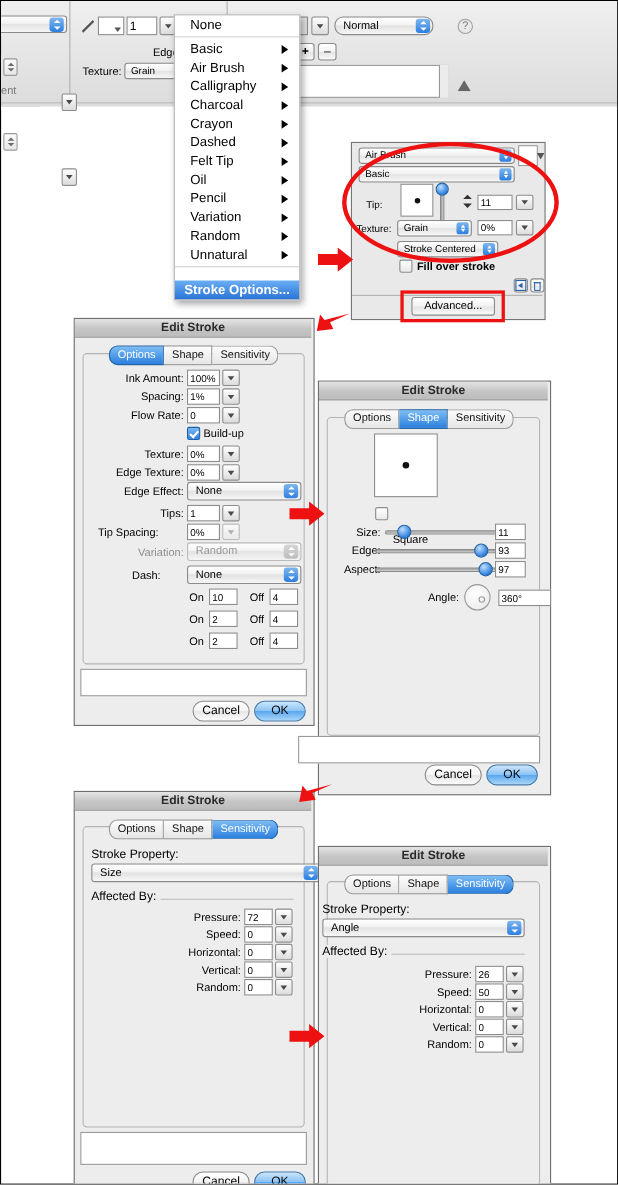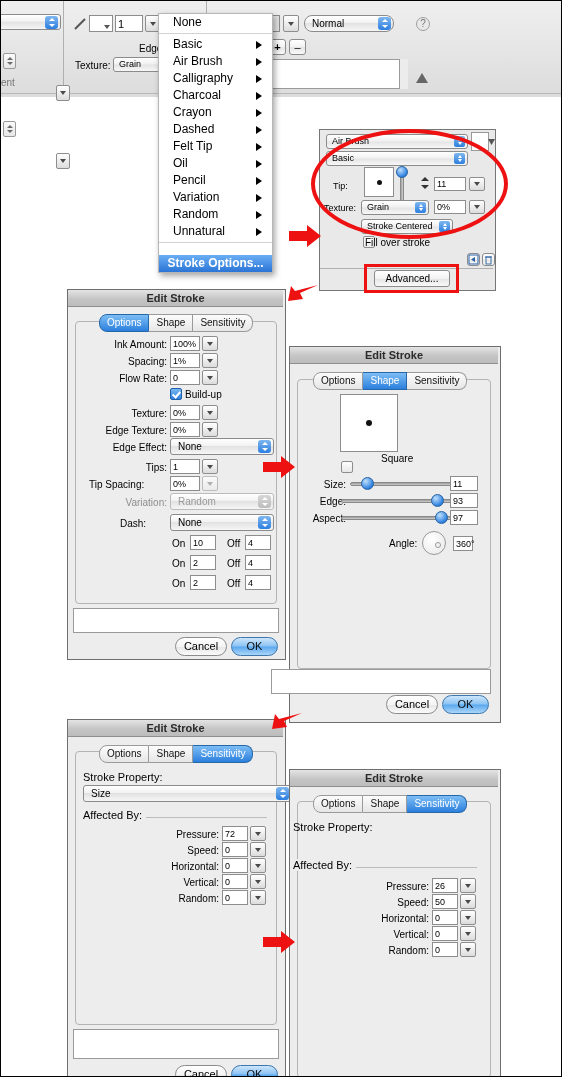--- a/index.html
+++ b/index.html
@@ -328,21 +328,21 @@
     <span>Grain</span><span class="arrows"></span>
   </div>
   <div class="tfield" style="position:absolute;left:433px;top:199px;width:32px;height:14px;line-height:13px;">0%</div>
   <div class="smallpop" style="position:absolute;left:468px;top:199px;width:16px;height:14px;"></div>
 
   <div class="popup2" style="position:absolute;left:360px;top:218px;width:92px;">
     <span>Stroke Centered</span><span class="arrows"></span>
   </div>
 
   <div class="cbox" style="position:absolute;left:362px;top:235px;"></div>
-  <div class="lbl" style="position:absolute;left:364px;top:236px;">Fill over stroke</div>
+  <div class="lbl" style="position:absolute;left:378px;top:236px;font-weight:bold;">Fill over stroke</div>
 
   <div class="sqbtn" style="position:absolute;left:466px;top:252px;width:13px;height:13px;">
     <svg width="11" height="11" viewBox="0 0 11 11">
       <rect x="1" y="1" width="9" height="9" fill="none" stroke="#2860a8"></rect>
       <polygon points="3,5.5 7,3 7,8" fill="#2860a8"></polygon>
     </svg>
   </div>
   <div class="sqbtn" style="position:absolute;left:481px;top:252px;width:13px;height:13px;">
     <svg width="11" height="11" viewBox="0 0 11 11">
       <rect x="3" y="3" width="5" height="7" fill="none" stroke="#3b6fa8"></rect>
@@ -445,21 +445,21 @@
     <div class="tab"><span>Options</span></div>
     <div class="tab active"><span>Shape</span></div>
     <div class="tab"><span>Sensitivity</span></div>
   </div>
 
   <div class="tipbox" style="position:absolute;left:339px;top:393px;width:58px;height:58px;">
     <div class="tipdot" style="width:6px;height:6px;margin-left:-3px;margin-top:-3px;"></div>
   </div>
 
   <div class="cbox" style="position:absolute;left:340px;top:460px;"></div>
-  <div class="lbl" style="position:absolute;left:356px;top:452px;margin-left:24px;">Square</div>
+  <div class="lbl" style="position:absolute;left:356px;top:485px;">Square</div>
 
   <div class="lbl" style="position:absolute;left:305px;top:478px;width:40px;text-align:right;">Size:</div>
   <div class="slider" style="left:349px;top:476px;width:108px;">
     <div class="track"></div>
     <div class="knob" style="left:11px;"></div>
   </div>
   <div class="tfield" style="position:absolute;left:449px;top:475px;width:28px;height:15px;line-height:14px;">11</div>
 
   <div class="lbl" style="position:absolute;left:305px;top:495px;width:40px;text-align:right;">Edge:</div>
   <div class="slider" style="left:340px;top:493px;width:117px;">
@@ -470,21 +470,21 @@
 
   <div class="lbl" style="position:absolute;left:298px;top:512px;width:47px;text-align:right;">Aspect:</div>
   <div class="slider" style="left:340px;top:510px;width:117px;">
     <div class="track"></div>
     <div class="knob" style="left:94px;"></div>
   </div>
   <div class="tfield" style="position:absolute;left:449px;top:509px;width:28px;height:15px;line-height:14px;">97</div>
 
   <div class="lbl" style="position:absolute;left:388px;top:537px;">Angle:</div>
   <div class="anglewell" style="position:absolute;left:421px;top:530px;"></div>
-  <div class="tfield" style="position:absolute;left:452px;top:535px;width:20px;height:15px;line-height:14px;">360°</div>
+  <div class="tfield" style="position:absolute;left:452px;top:535px;width:48px;height:15px;line-height:14px;">360°</div>
 
   <div class="whitearea" style="position:absolute;left:270px;top:668px;width:220px;height:25px;"></div>
   <div class="pbtn" style="position:absolute;left:385px;top:694px;width:52px;">Cancel</div>
   <div class="pbtn def" style="position:absolute;left:441px;top:694px;width:47px;">OK</div>
 
   <div class="panel bevel" style="left:66px;top:718px;width:217px;height:359px;background:#ededed;border:1px solid #6e6e6e;"></div>
   <div class="titlebar" style="position:absolute;left:67px;top:719px;width:215px;">
     <span>Edit Stroke</span>
   </div>
 
@@ -535,20 +535,23 @@
 
   <div class="groupbox" style="left:296px;top:800px;width:194px;height:277px;"></div>
 
   <div class="tabbar" style="left:312px;top:794px;">
     <div class="tab"><span>Options</span></div>
     <div class="tab"><span>Shape</span></div>
     <div class="tab active"><span>Sensitivity</span></div>
   </div>
 
   <div class="lbl" style="position:absolute;left:292px;top:820px;font-size:11px;">Stroke Property:</div>
+  <div class="popup sq" style="position:absolute;left:292px;top:834px;width:184px;">
+    <span>Angle</span><span class="arrows"></span>
+  </div>
 
   <div class="lbl" style="position:absolute;left:292px;top:858px;font-size:11px;background:#ededed;padding-right:4px;z-index:2;">Affected By:</div>
   <div style="position:absolute;left:292px;top:866px;width:184px;height:1px;background:#bdbdbd;"></div>
 
   <div class="lbl" style="position:absolute;left:360px;top:880px;width:68px;text-align:right;">Pressure:</div>
   <div class="tfield" style="position:absolute;left:431px;top:877px;width:26px;height:15px;line-height:14px;">26</div>
   <div class="smallpop" style="position:absolute;left:459px;top:877px;width:16px;height:15px;"></div>
 
   <div class="lbl" style="position:absolute;left:360px;top:896px;width:68px;text-align:right;">Speed:</div>
   <div class="tfield" style="position:absolute;left:431px;top:893px;width:26px;height:15px;line-height:14px;">50</div>

